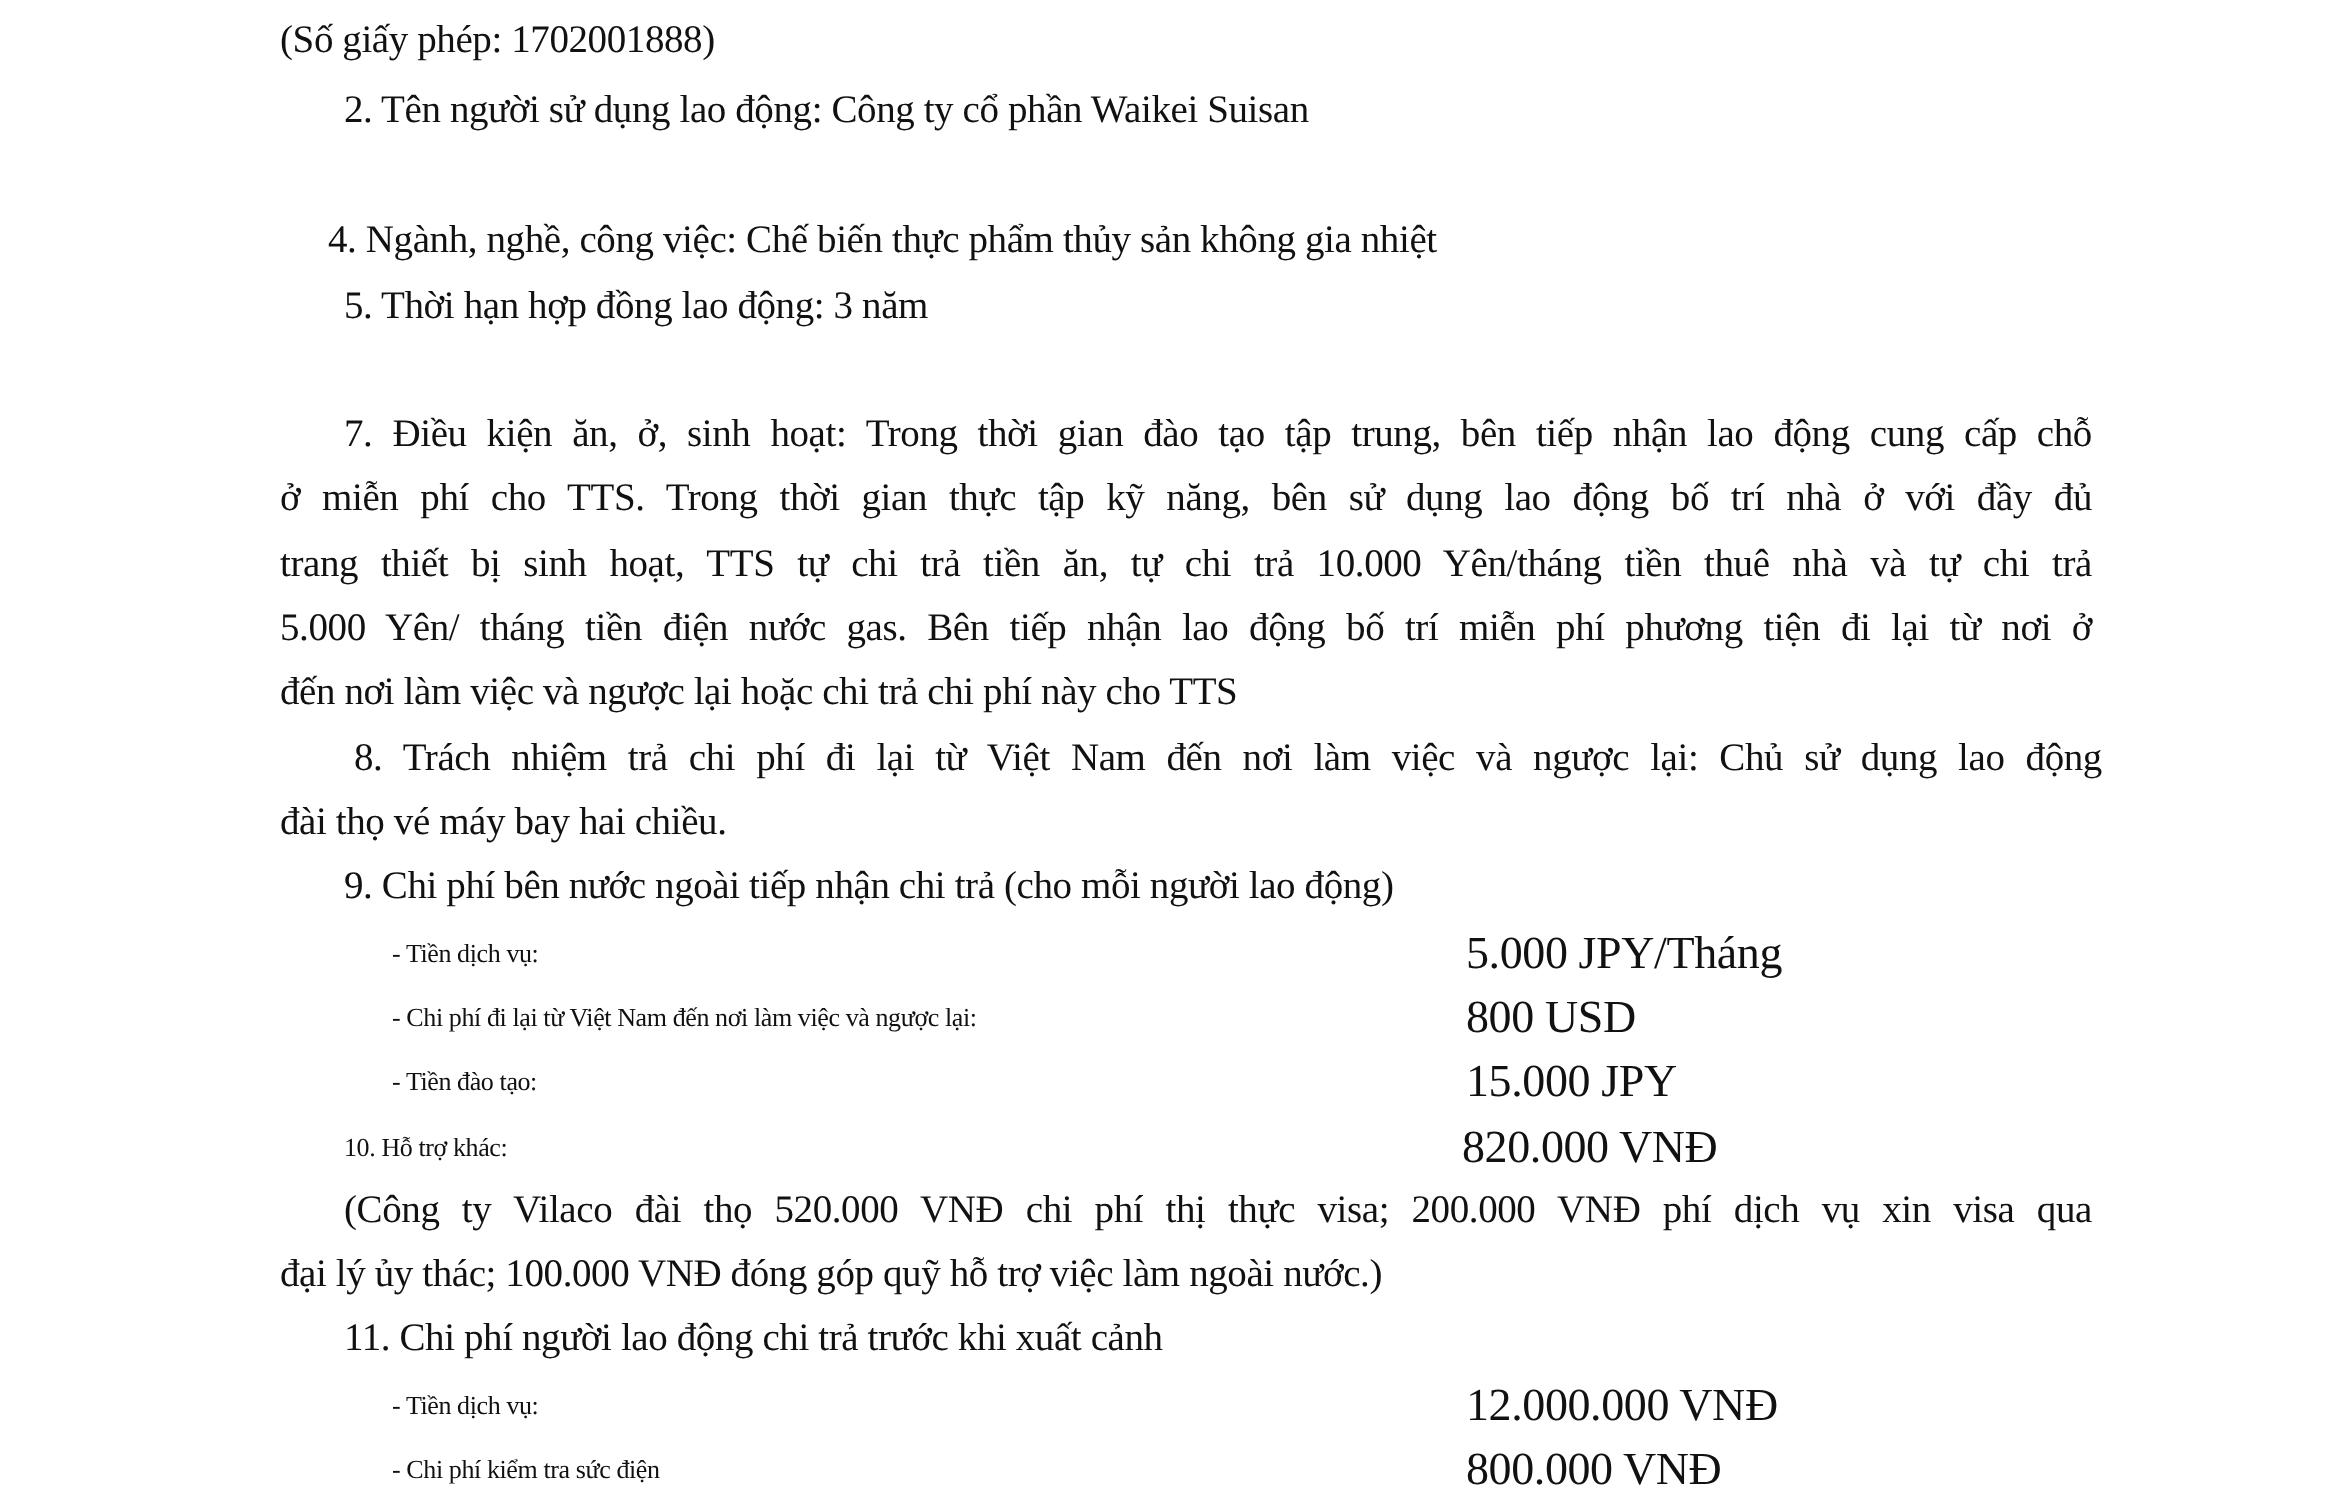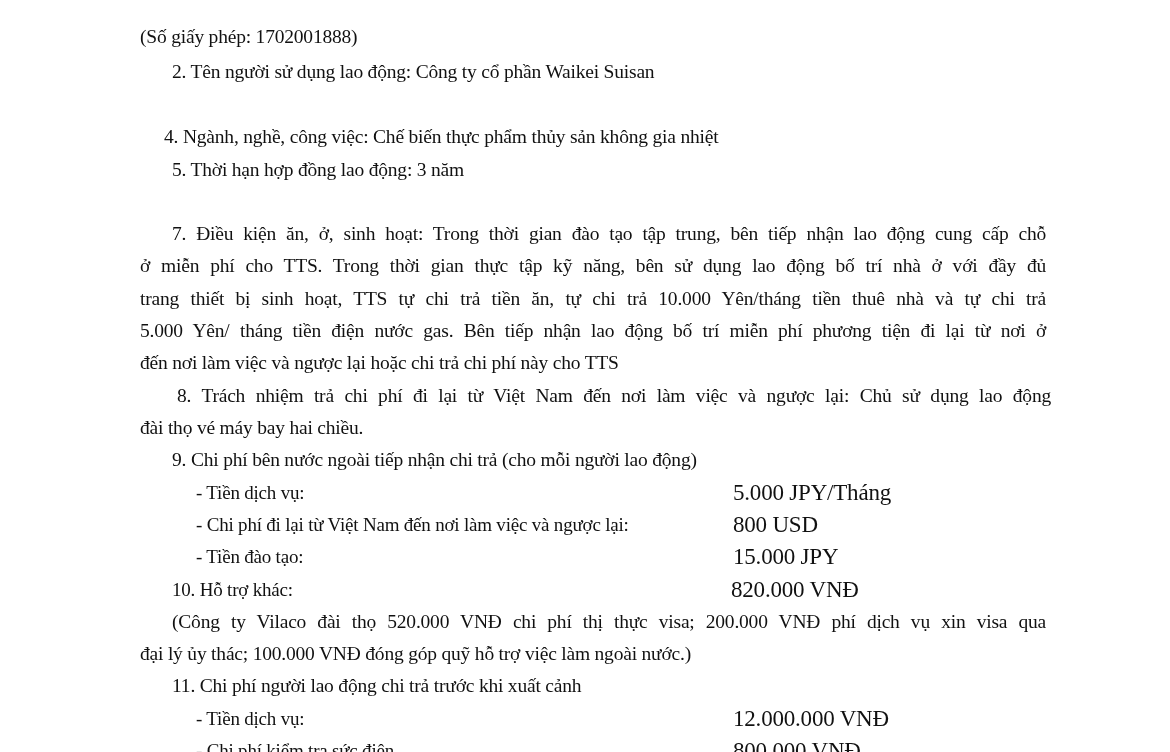--- a/index.html
+++ b/index.html
@@ -1,27 +1,27 @@
 <!DOCTYPE html>
 <html><head>
 <meta charset="utf-8">
 <style>
   html, body { margin: 0; padding: 0; background: #ffffff; }
   body {
     width: 1170px; height: 752px; overflow: hidden; position: relative;
     font-family: "Liberation Serif", "DejaVu Serif", serif;
     color: #111111;
   }
-  .page { position: absolute; left: 0; top: 0; width: 1170px; height: 712px; margin-top: 16px; }
+  .page { position: absolute; left: 0; top: 0; width: 1170px; height: 712px; }
   .line {
     position: absolute; white-space: nowrap;
     font-size: 19.5px; line-height: 24px; letter-spacing: -0.2px;
   }
   .just { width: 906px; text-align: justify; text-align-last: justify; white-space: normal; }
-  .lbl { position: absolute; white-space: nowrap; font-size: 19px; line-height: 24px; letter-spacing: -0.2px; }
+  .lbl { position: absolute; white-space: nowrap; font-size: 13px; line-height: 24px; letter-spacing: -0.2px; }
   .val { position: absolute; white-space: nowrap; font-size: 23px; line-height: 24px; letter-spacing: -0.2px; }
   .clipped { position: absolute; left: 140px; top: -18px; height: 24px; width: 906px; overflow: hidden; }
 </style>
 </head>
 <body>
 
 <div class="page">
 
   <div class="clipped">
     <span class="line" style="left:0;top:0;"></span>

